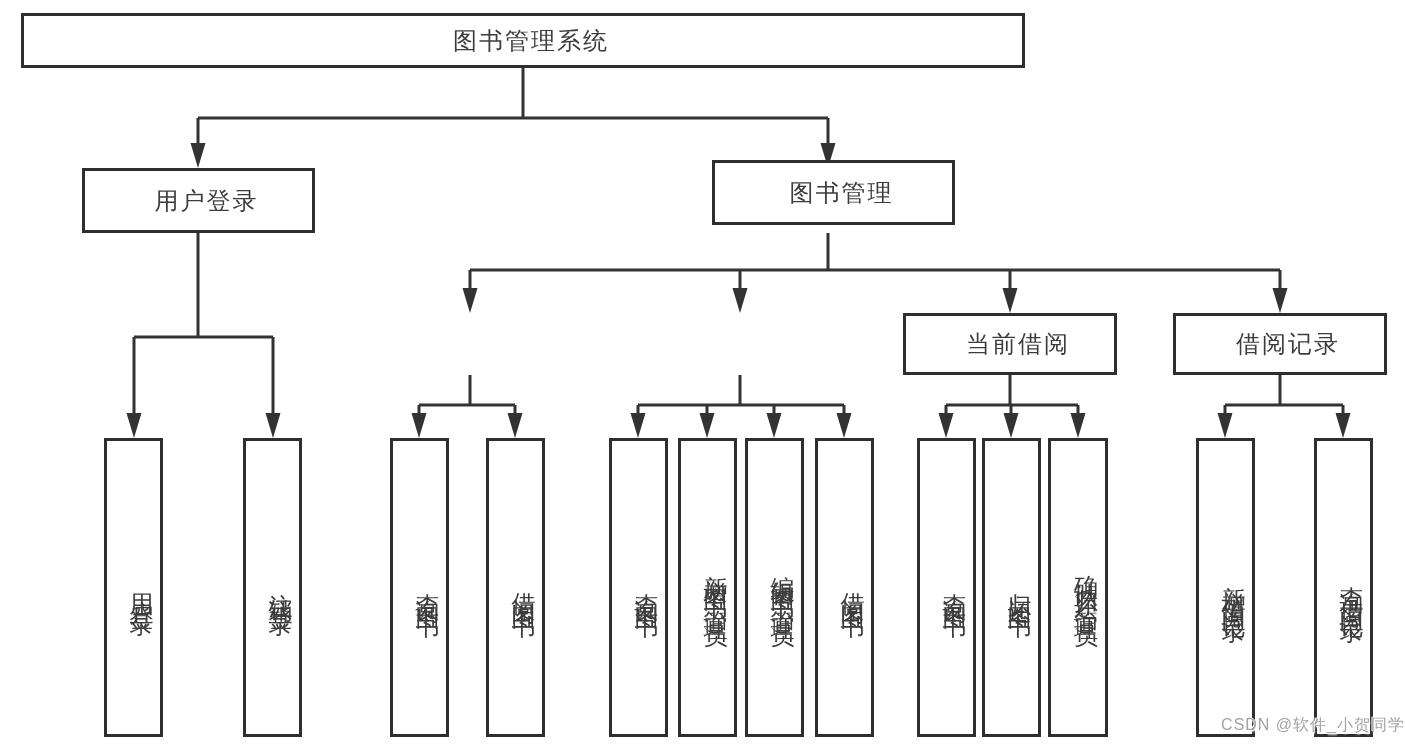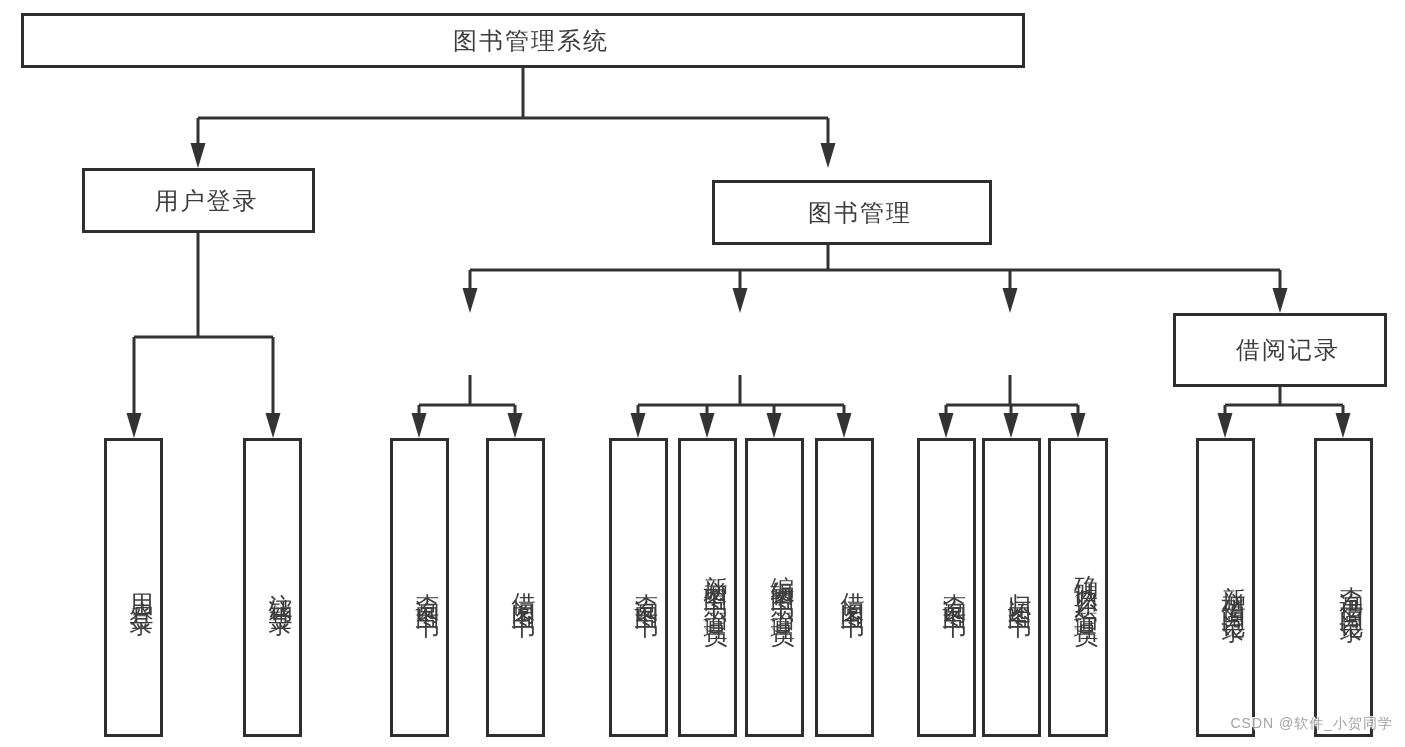--- a/index.html
+++ b/index.html
@@ -47,23 +47,23 @@
   .vlabel {
     writing-mode: vertical-rl;
     text-orientation: mixed;
     font-size: 24px;
     line-height: 1;
     letter-spacing: 7px;
     color: #3c3c3c;
   }
   .watermark {
     position: absolute;
-    right: 12px;
+    right: 0;
     top: 715px;
-    font-size: 14px;
+    font-size: 16px;
     letter-spacing: 1px;
     color: #a3a3a3;
     text-shadow: 1px 1px 0 #ffffff, -1px -1px 0 #ffffff, 1px 2px 2px #ffffff;
     white-space: nowrap;
     z-index: 5;
     margin-left: 40px;
   }
 </style>
 </head>
 <body>
@@ -109,25 +109,28 @@
     </g>
   </svg>
 
   <div class="node" style="left:21px; top:13px; width:1004px; height:55px;">
     <span class="hlabel">图书管理系统</span>
   </div>
 
   <div class="node" style="left:82px; top:168px; width:233px; height:65px;">
     <span class="hlabel">用户登录</span>
   </div>
-  <div class="node" style="left:712px; top:180px; width:280px; height:65px;text-align:center;">
+  <div class="node" style="left:712px; top:160px; width:243px; height:65px;text-align:center;">
     <span class="hlabel">图书管理</span>
   </div>
 
-  <div class="node" style="left:1173px; top:313px; width:214px; height:74px;">
+  <div class="node" style="left:903px; top:313px; width:214px; height:62px;">
+    <span class="hlabel">当前借阅</span>
+  </div>
+  <div class="node" style="left:1173px; top:313px; width:214px; height:62px;">
     <span class="hlabel">借阅记录</span>
   </div>
 
   <div class="node vbox" style="left:104px;">
     <span class="vlabel">用户登录</span>
   </div>
   <div class="node vbox" style="left:243px;">
     <span class="vlabel">注销登录</span>
   </div>
 

